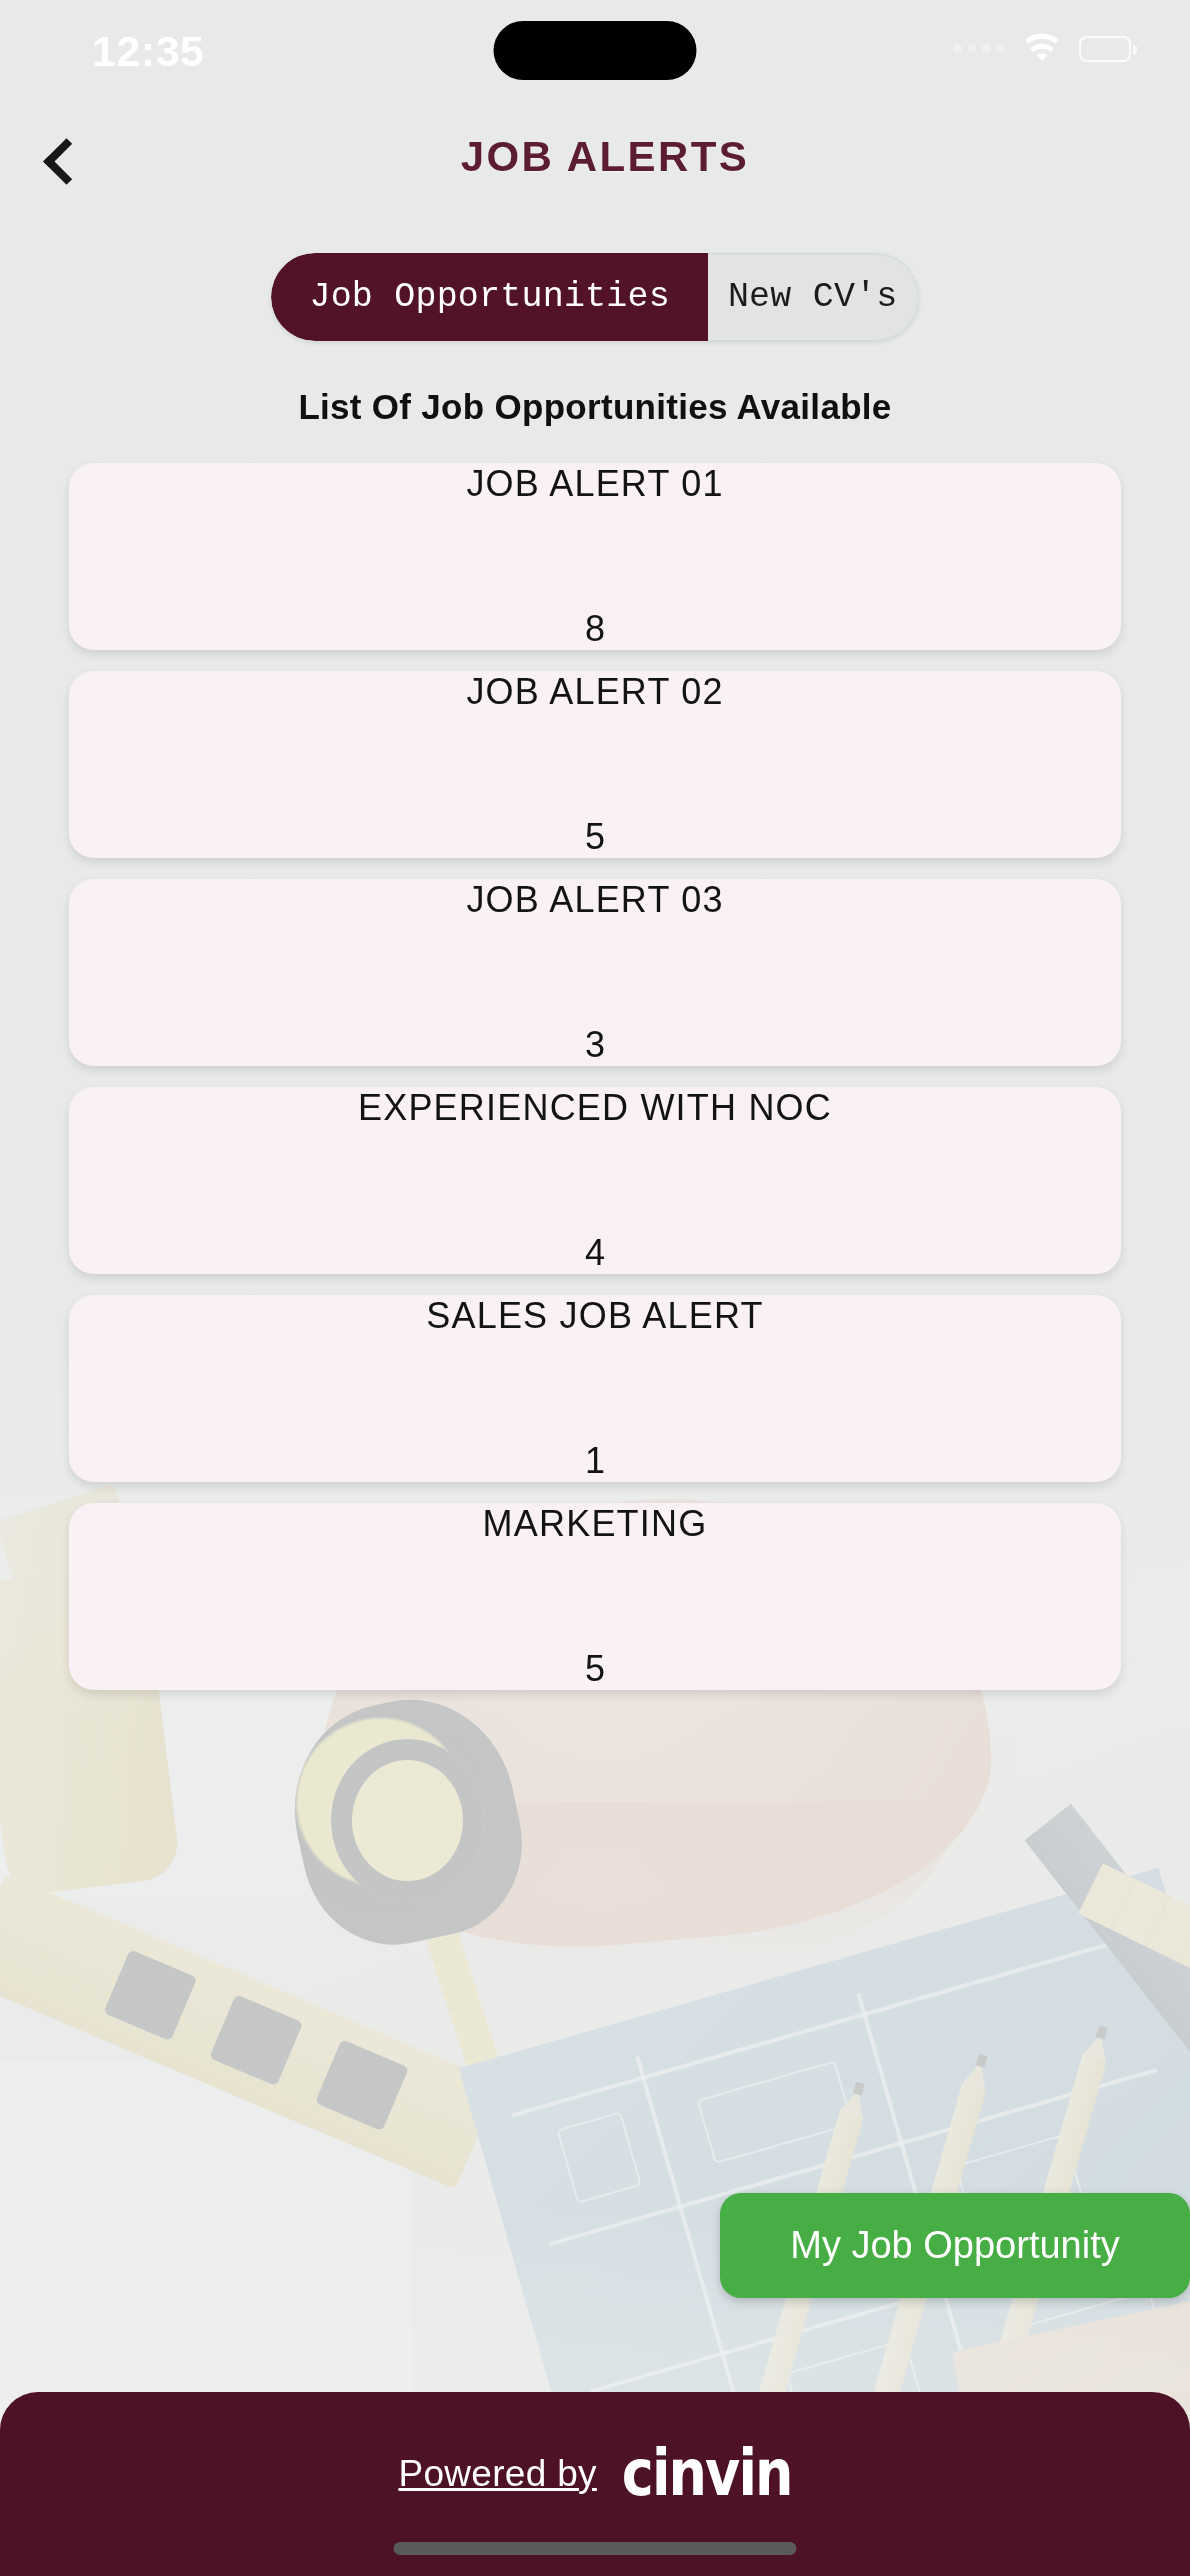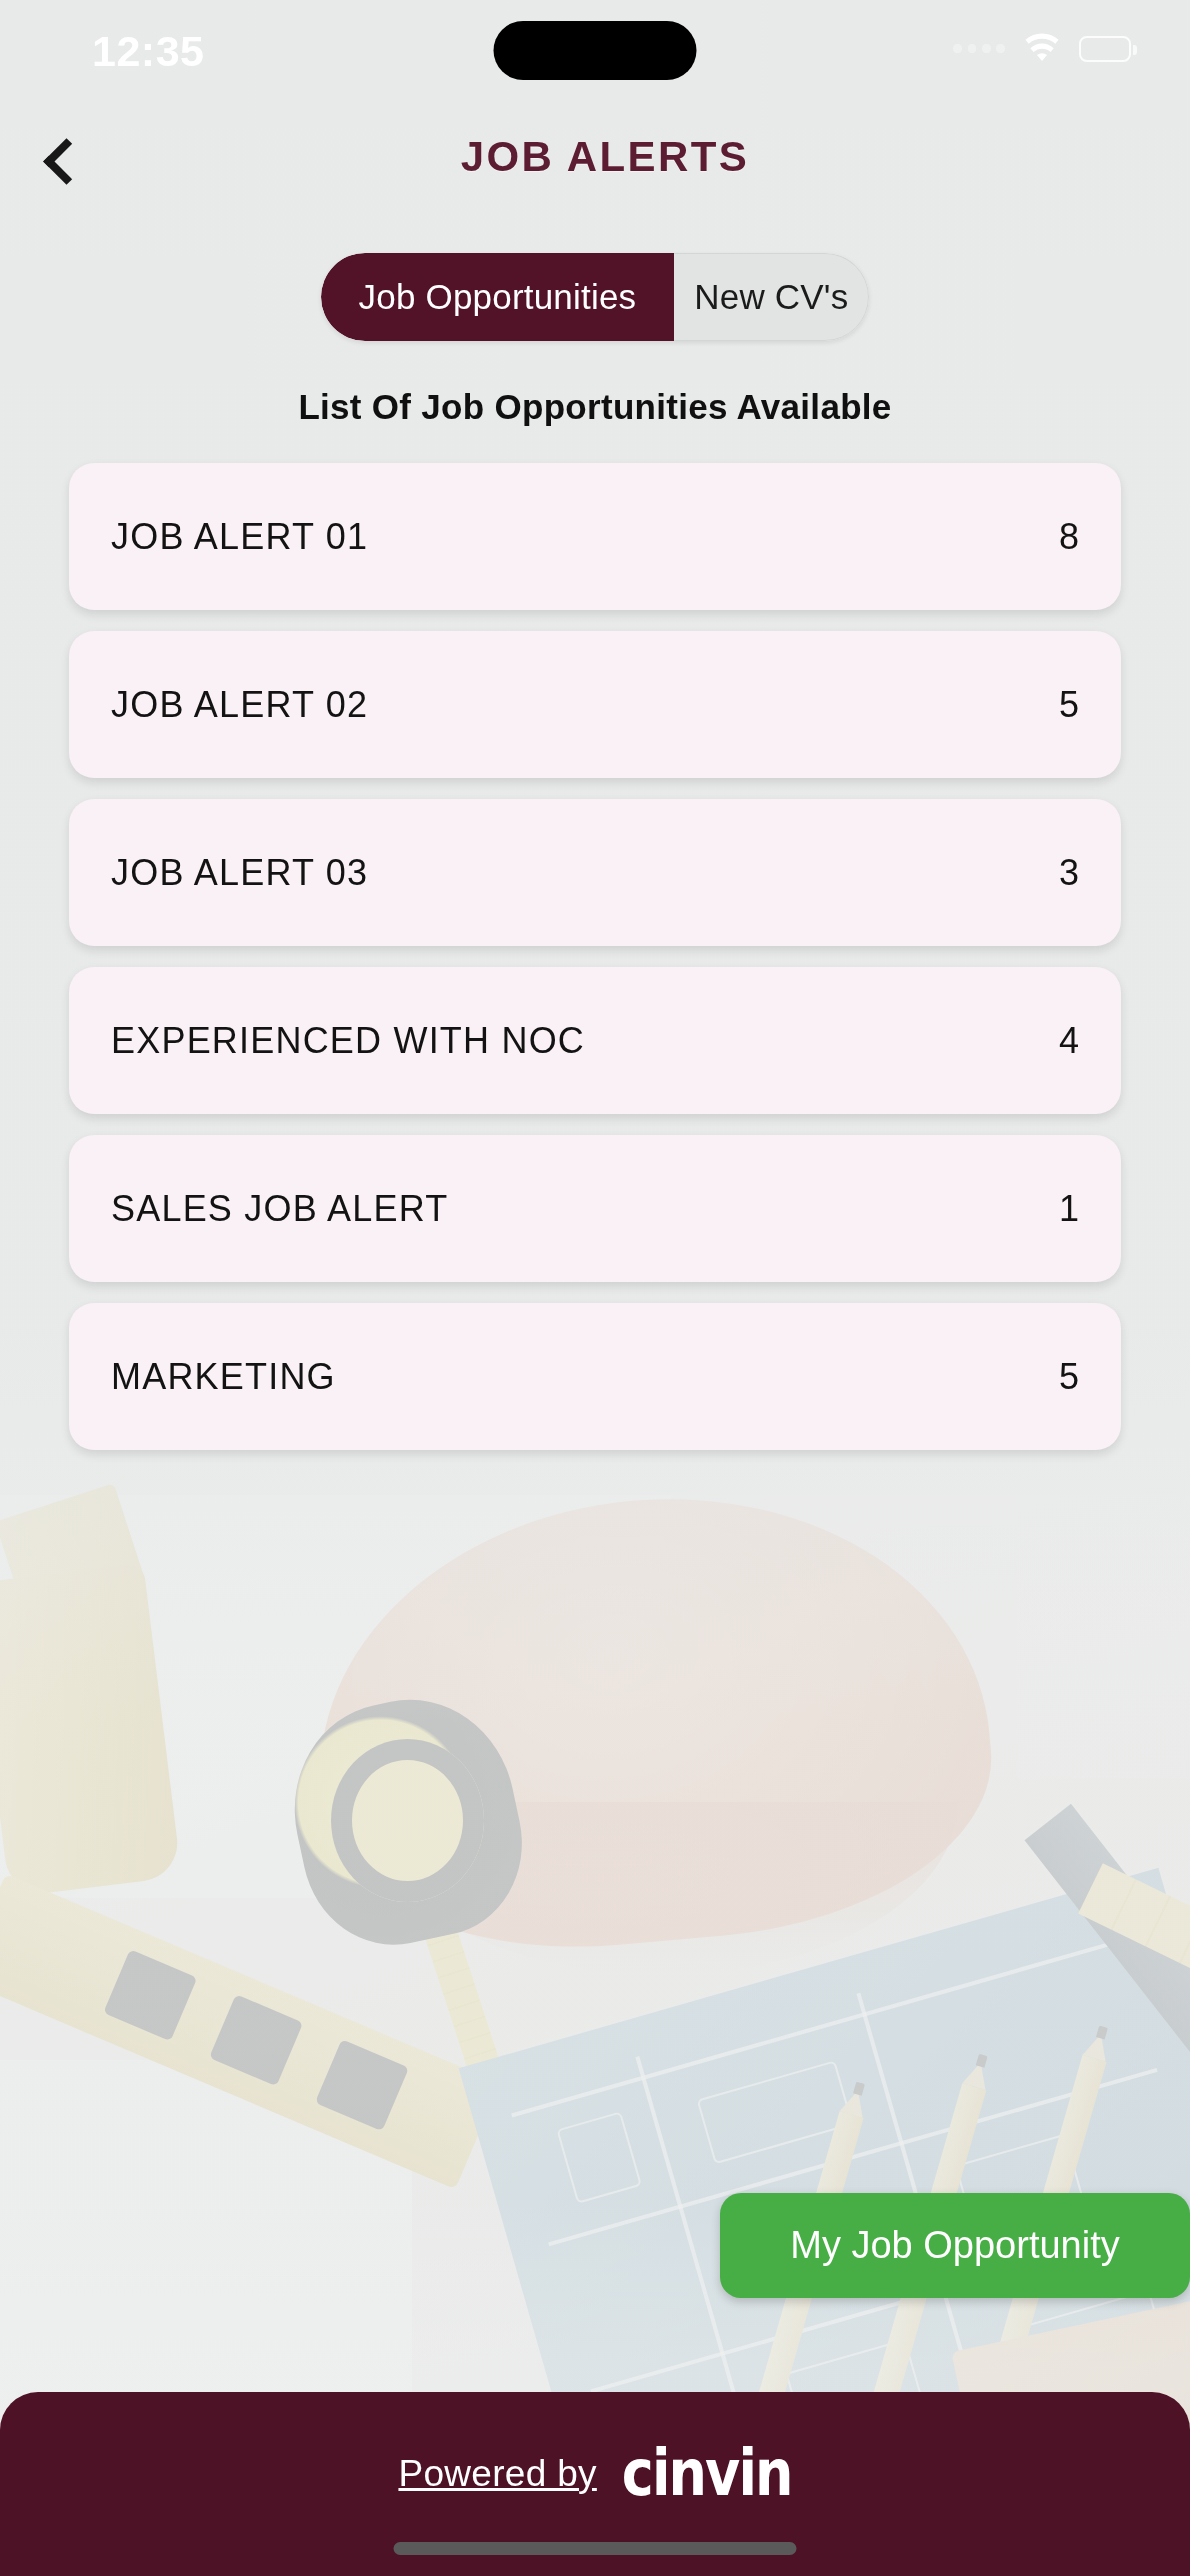--- a/index.html
+++ b/index.html
@@ -111,38 +111,38 @@
               display:flex; align-items:center; justify-content:center; }
   .chev { width:33px; height:33px; border-left:8.6px solid #181818; border-bottom:8.6px solid #181818;
           transform:rotate(45deg); margin-left:9.6px; }
   .page-title { text-align:center; font-size:42px; font-weight:700; color:#5c1c32;
                 letter-spacing:2.4px; line-height:88px;
                 text-shadow:0 1px 0 rgba(255,255,255,.45);padding-left:20px; }
 
   
   .tabs-wrap { display:flex; justify-content:center; margin-top:27px; }
   .tabs { display:flex; border-radius:44px; overflow:hidden;
-          box-shadow:0 1.9px 4.8px rgba(0,0,0,.09); }
+          box-shadow:0 1.9px 4.8px rgba(0,0,0,.09);font-family:Liberation Mono, monospace; }
   .tab { height:88px; display:flex; align-items:center; justify-content:center;
          font-size:35px; letter-spacing:0.2px; }
   .tab.active { background:#521228; color:#fff; padding:0 38px;
                 border-radius:44px 0 0 44px; }
   .tab.inactive { background:#e2e4e4; color:#1b1b1b; padding:0 20px;
                 border:1.9px solid #d3d6d6; border-left:none;
                 border-radius:0 44px 44px 0; }
 
   
   .section-title { text-align:center; margin-top:46px; font-size:35px; font-weight:700;
                    color:#101010; letter-spacing:0.3px; }
 
   
   .list { margin-top:36px; padding:0 69px; display:flex; flex-direction:column; gap:21px; }
-  .row { height:147px; background:#f9f1f5; border-radius:25px;
+  .row { height:187px; background:#f9f1f5; border-radius:25px;
          display:flex; align-items:center; justify-content:space-between;
-         padding:0 42px; box-shadow:0 4.8px 9.6px rgba(0,0,0,.10); }
+         padding:0 42px; box-shadow:0 4.8px 9.6px rgba(0,0,0,.10);flex-direction:column; }
   .row-label { font-size:36px; color:#131313; letter-spacing:1.2px; }
   .row-count { font-size:36px; color:#131313; }
 
   
   .cta-wrap { position:absolute; left:0; right:0; top:2193px; display:flex; justify-content:flex-end; }
   .cta { background:#46ae45; color:#fff; font-size:38px; border:none;
          padding:0 44px; height:105px; min-width:470px; border-radius:21px;
          box-shadow:0 3.8px 9.6px rgba(0,0,0,.18); cursor:pointer; }
 
   

